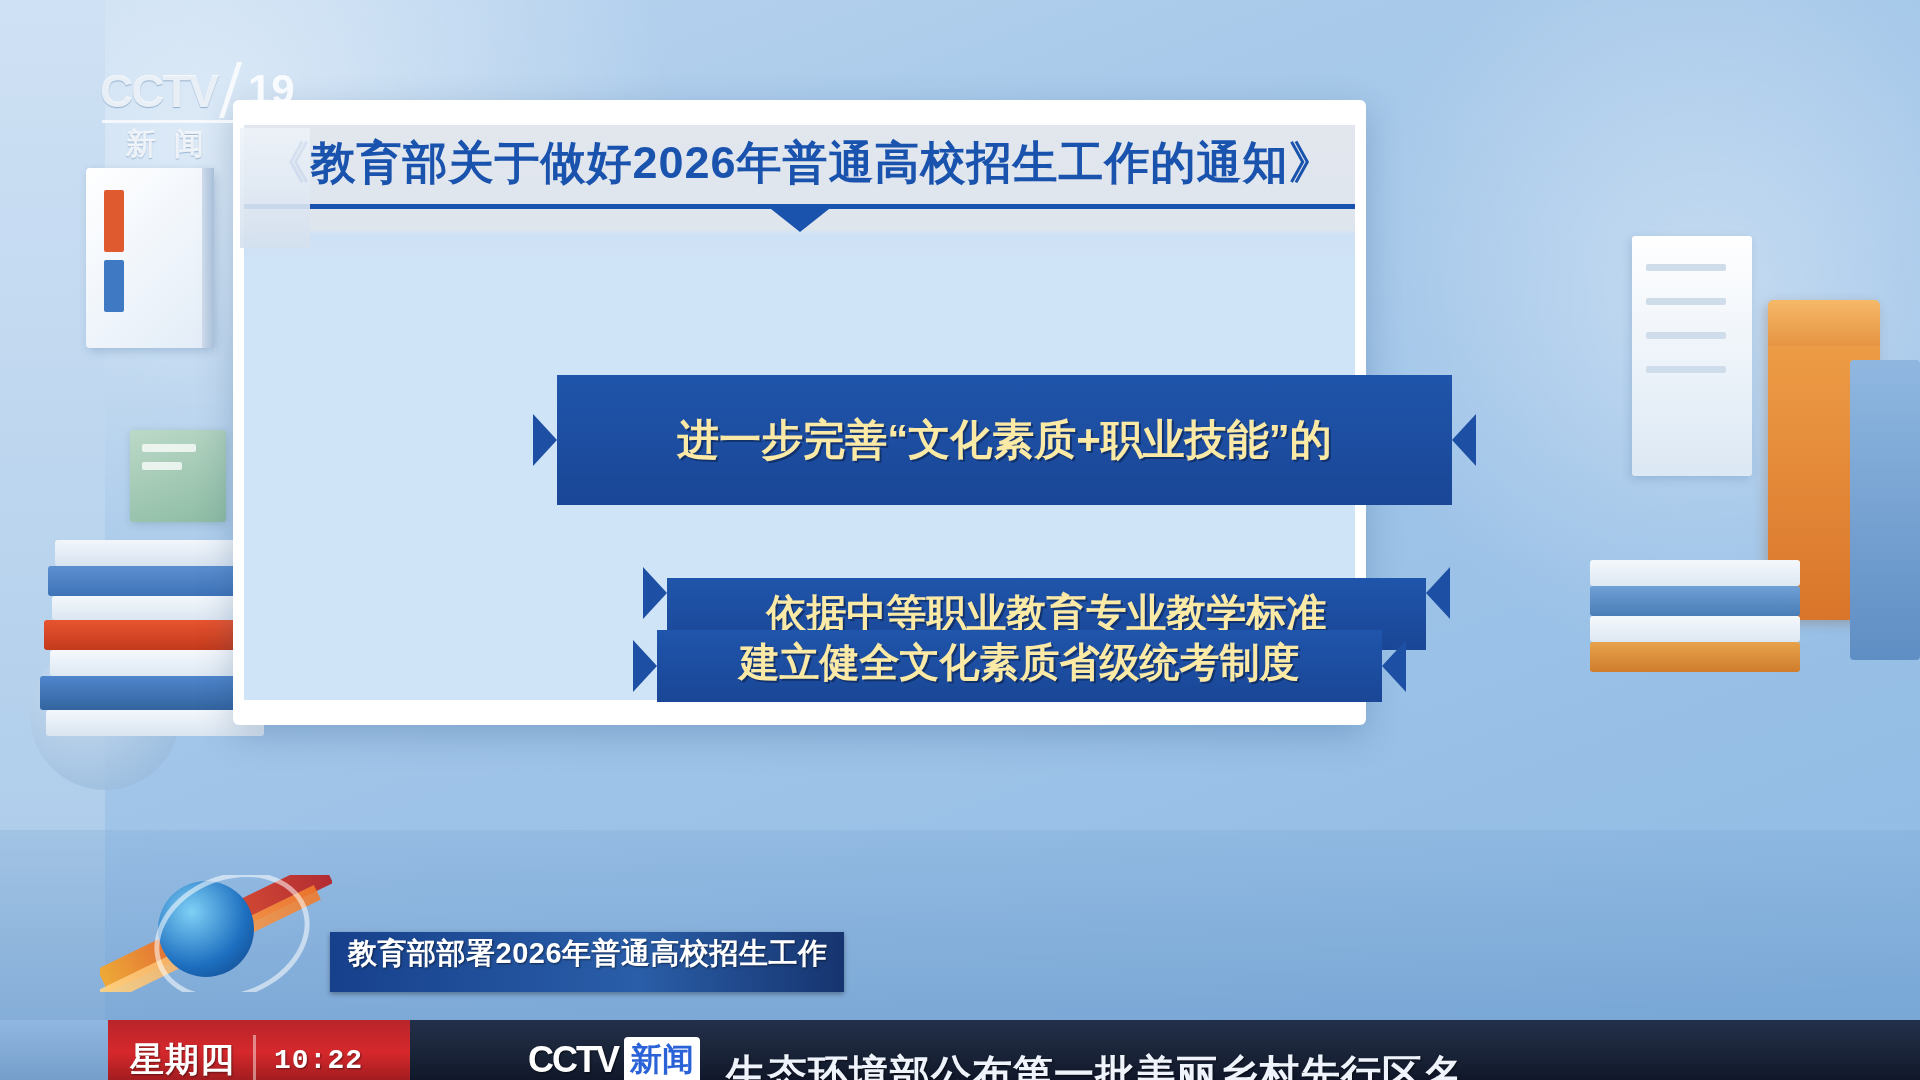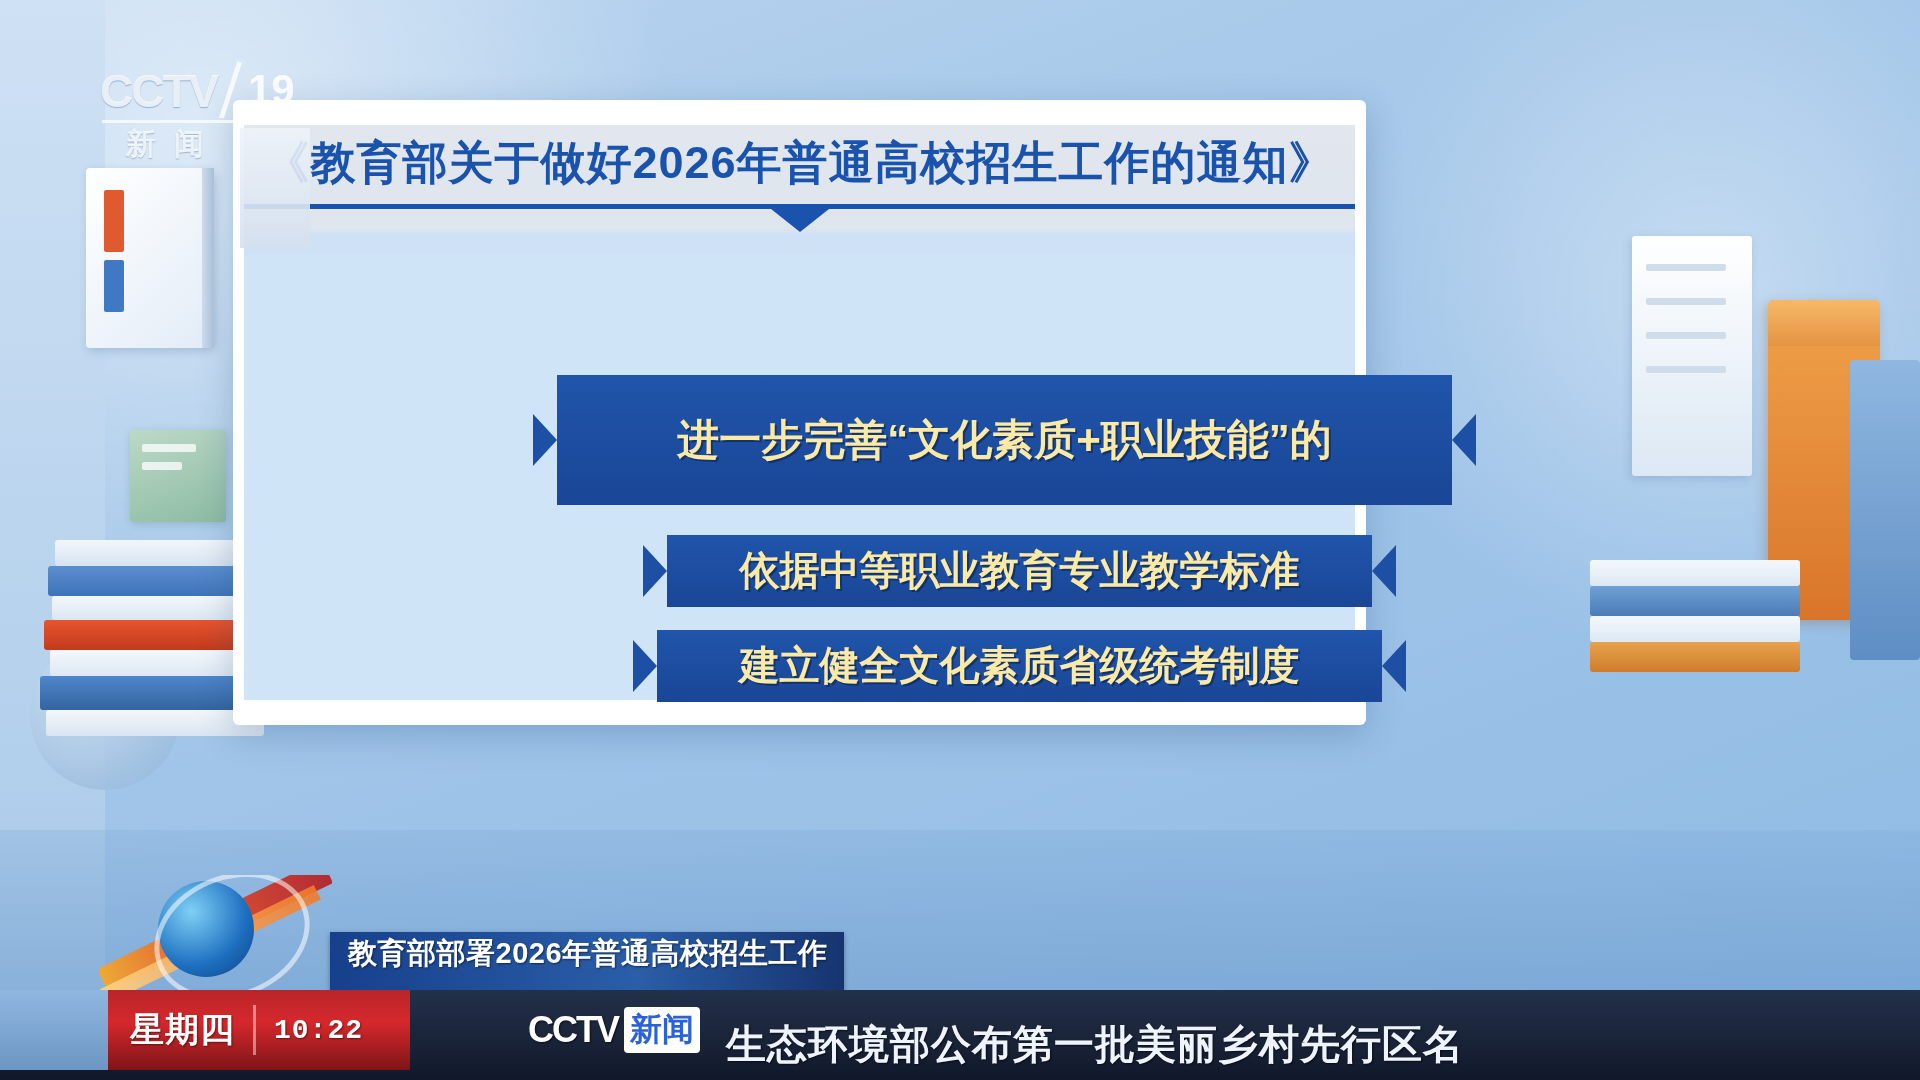--- a/index.html
+++ b/index.html
@@ -96,25 +96,25 @@
   .chip{background:linear-gradient(180deg,#1f55ab,#1a4696);display:flex;align-items:center;justify-content:center;
       flex-direction:row;}
   .chip-txt{color:#fbe9a6;font-weight:700;white-space:nowrap;
       text-shadow:2px 2px 0 rgba(10,30,70,.55);line-height:1.18;
       font-family:"Liberation Sans","DejaVu Sans",sans-serif;}
 
   #row1{left:300px;top:275px;}
   #row1 .chip{width:895px;height:130px;}
   #row1 .chip-txt{font-size:42px;text-align:center;}
   #row2{left:410px;top:435px;}
-  #row2 .chip{width:705px;height:72px;}
+  #row2 .chip{width:759px;height:72px;margin-top:43px;}
   #row2 .chip-txt{font-size:40px;}
   #row3{left:400px;top:530px;}
   #row3 .chip{width:725px;height:72px;}
-  #row3 .chip-txt{font-size:40px;}
+  #row3 .chip-txt{font-size:40px;font-family:Liberation Mono, monospace;}
 
   
   .lt{position:absolute;left:330px;bottom:88px;z-index:60;}
   .lt-top{position:relative;height:44px;background:linear-gradient(90deg,#17408c,#2a5ea8 60%,#16346f);
       display:inline-flex;align-items:center;padding:0 16px 16px 18px;box-shadow:0 2px 5px rgba(0,0,0,.35);}
   .lt-top span{color:#fff;font-size:29px;font-weight:700;white-space:nowrap;letter-spacing:.5px;
       text-shadow:1px 1px 2px rgba(0,0,0,.5);}
   .lt-main{position:relative;width:1020px;height:73px;
       background:linear-gradient(180deg,#ffffff 0%,#f4f7fb 55%,#dfe9f4 100%);
       display:flex;align-items:center;padding-left:22px;box-shadow:0 3px 8px rgba(0,0,0,.3);}
@@ -123,21 +123,21 @@
   .lt-swoosh .globe{position:absolute;left:58px;top:6px;width:96px;height:96px;border-radius:50%;
       background:radial-gradient(circle at 35% 32%,#7fd0f5,#1d6fc0 60%,#103f80);}
   .lt-swoosh .ring{position:absolute;left:52px;top:0px;width:150px;height:112px;
       border:5px solid rgba(255,255,255,.55);border-radius:50%;transform:rotate(-22deg);}
   .lt-swoosh .band{position:absolute;left:-10px;top:38px;width:250px;height:26px;transform:rotate(-26deg);
       background:linear-gradient(90deg,#f2a92e,#e5512a 45%,#b3242a);opacity:.95;}
   .lt-swoosh .band2{position:absolute;left:-20px;top:64px;width:250px;height:16px;transform:rotate(-26deg);
       background:linear-gradient(90deg,#ffd98a,#f07a2c);opacity:.9;}
 
   
-  .ticker{position:absolute;left:0;bottom:0;width:1920px;height:90px;z-index:70;
+  .ticker{position:absolute;left:0;bottom:0;width:1920px;height:60px;z-index:70;
       background:linear-gradient(180deg,#23304a 0%,#1a2438 55%,#10172a 100%);text-align:center;}
   .tk-leftbar{position:absolute;left:0;top:0;width:108px;height:80px;
       background:linear-gradient(180deg,#8fb7e0,#6d96c4);}
   .tk-red{position:absolute;left:108px;top:0;width:302px;height:80px;
       background:linear-gradient(180deg,#b8252a 0%,#d6282c 40%,#7e1417 100%);
       display:flex;align-items:center;}
   .tk-day{color:#fff;font-size:34px;font-weight:700;margin-left:22px;letter-spacing:1px;
       text-shadow:1px 1px 2px rgba(0,0,0,.45);}
   .tk-div{width:3px;height:50px;background:rgba(255,255,255,.45);margin:0 18px;}
   .tk-time{color:#fff;font-size:28px;font-weight:700;letter-spacing:1px;

